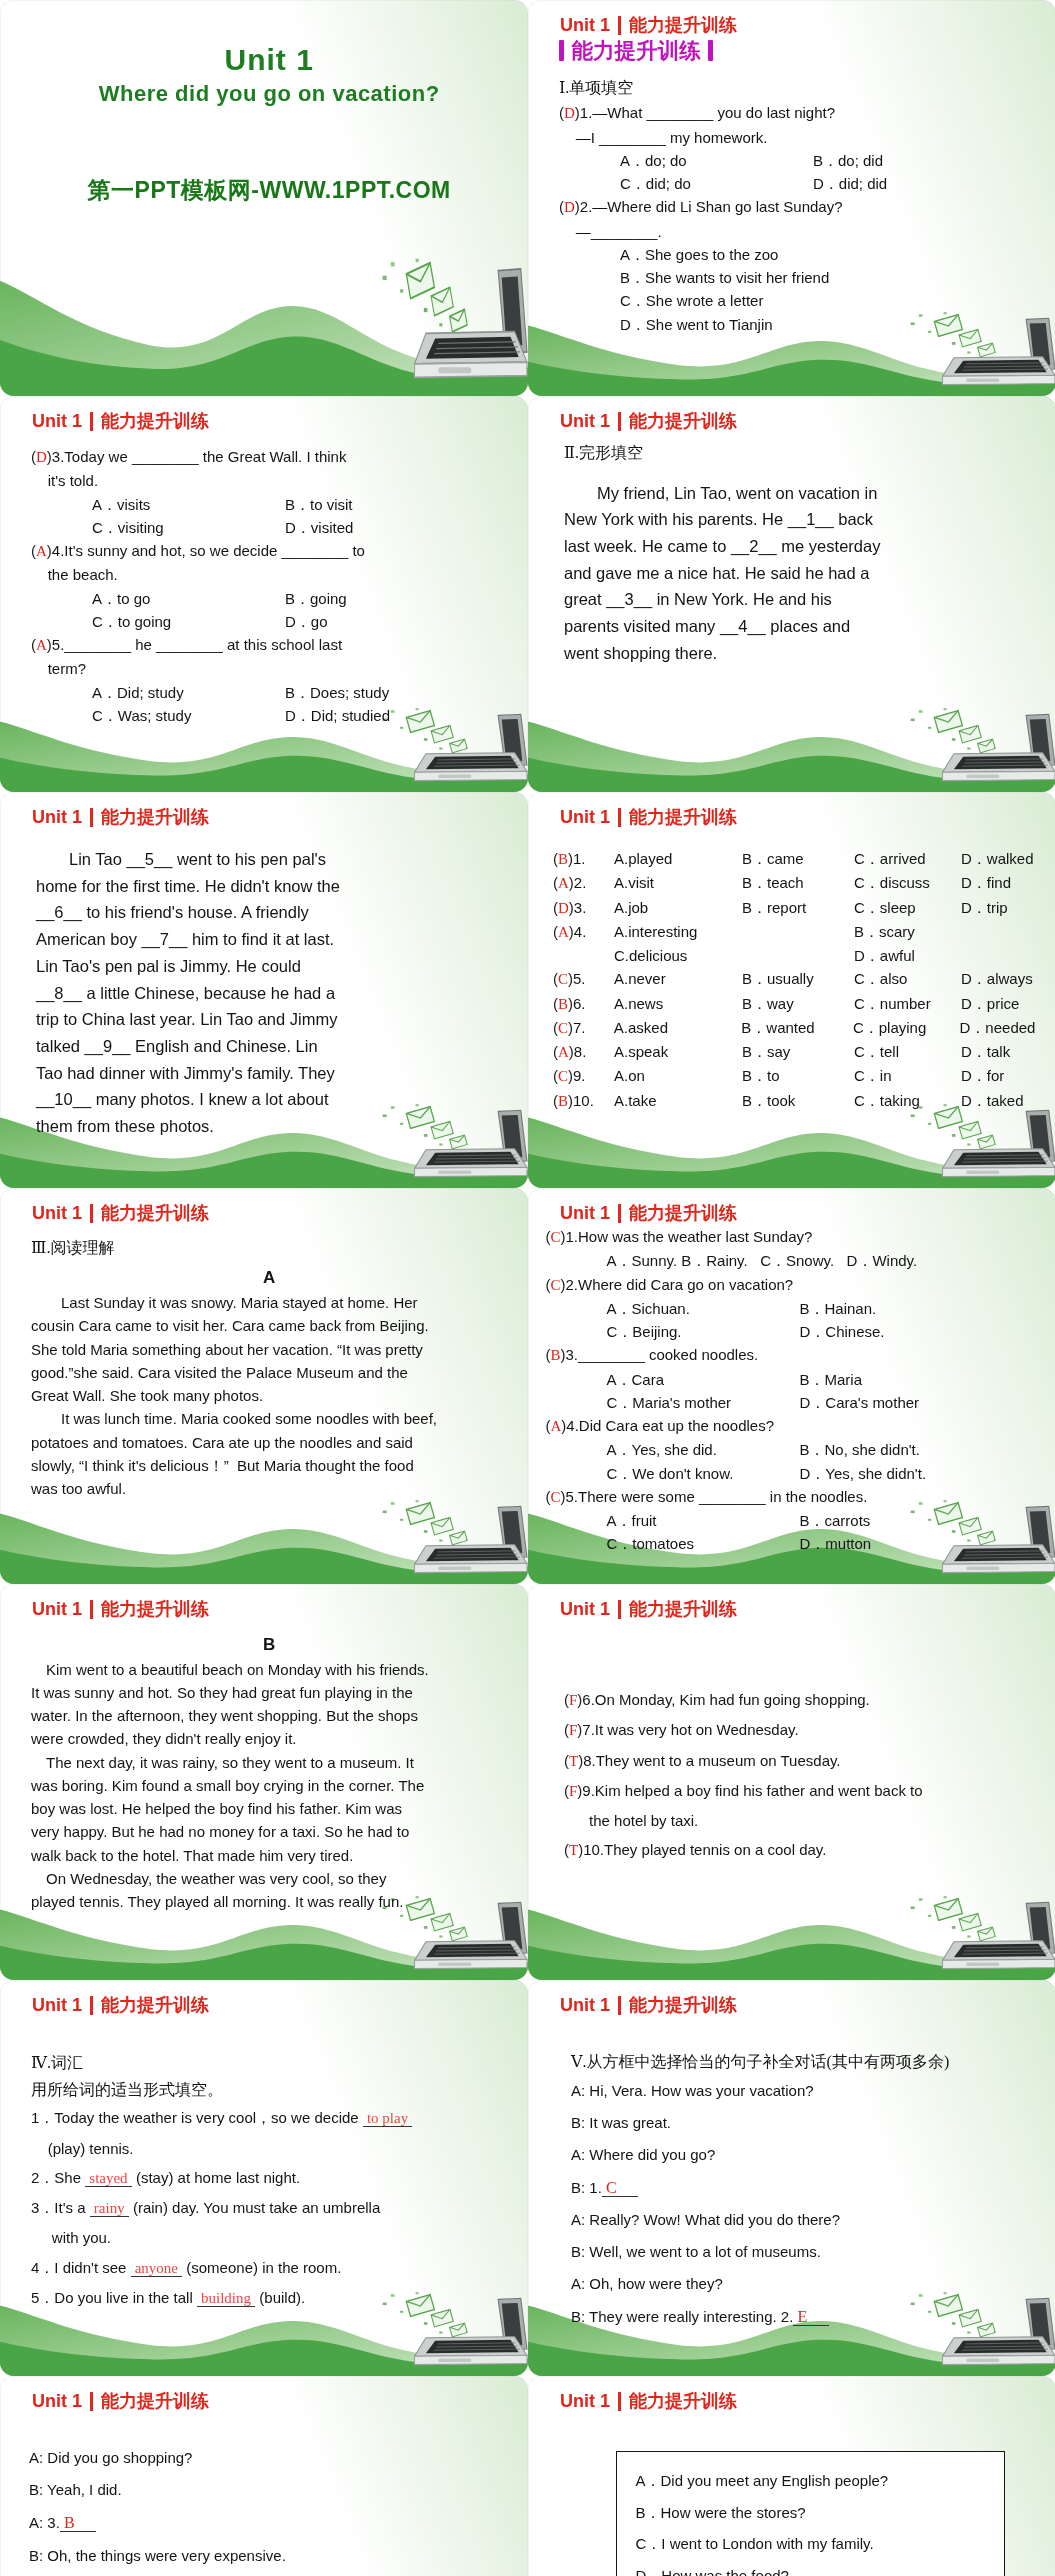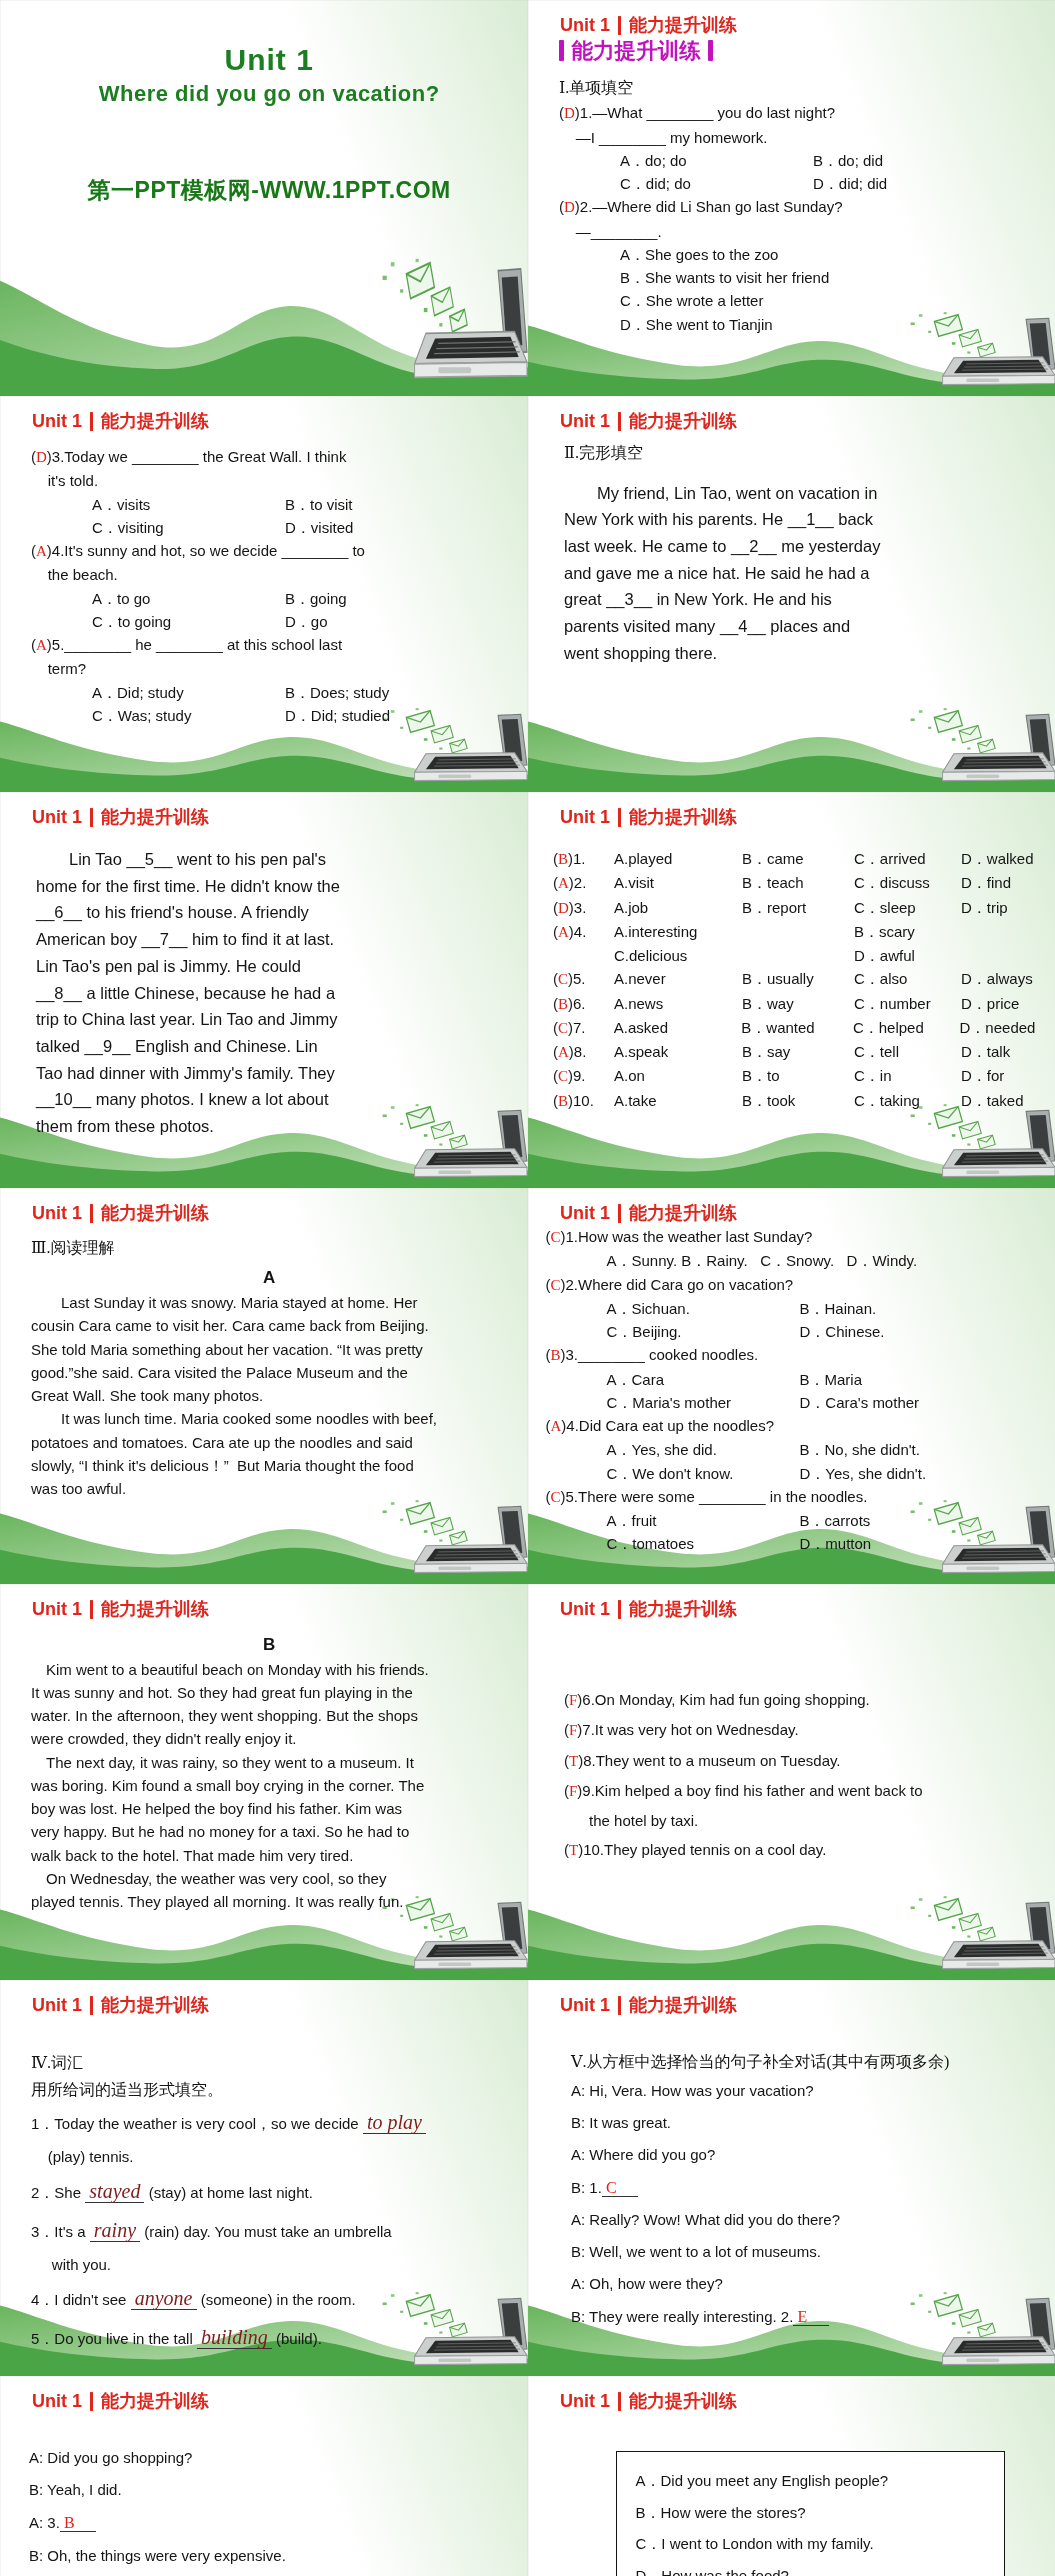--- a/index.html
+++ b/index.html
@@ -1,19 +1,19 @@
 <!DOCTYPE html>
 <html style="font-size:8.2px"><head>
 <meta charset="utf-8">
 <style>
   html,body{margin:0;padding:0;background:#fff;}
   body{width:1055px;font-family:"Liberation Sans",sans-serif;}
   .grid{display:grid;grid-template-columns:528px 528px;width:1055px;}
   .slide{position:relative;width:528px;height:396px;background:#ffffff;overflow:hidden;
-         box-shadow:inset 0 0 0 0.5px #e9e9e9;}
+         box-shadow:inset 0 0 0 0.5px #e9e9e9;border-radius:14px;}
   .tint{position:absolute;inset:0;z-index:0;pointer-events:none;
         background:linear-gradient(248deg,rgba(170,212,158,.45),rgba(255,255,255,0) 36%);}
   .hdr{position:absolute;top:13.4px;left:32px;display:flex;align-items:center;gap:8.2px;z-index:3;}
   .hdr .unit,.hdr .sec{color:#e0261c;font-size:18px;font-weight:700;}
   .hdr .sep{width:2.6px;height:18.5px;background:#e0261c;border-radius:0.5px;}
   .body{position:relative;z-index:2;height:100%;box-sizing:border-box;padding:0 20.6px 0 31px;}
   .line{font-size:15px;line-height:1.55;color:#141414;white-space:pre-wrap;}
   .lg{font-size:16.5px;line-height:1.62;}
   .airy{line-height:1.95;}
   .airy2{line-height:2.12;}
@@ -23,22 +23,22 @@
   .optrow{display:flex;margin-left:61px;}
   .optrow .cellL{width:193px;white-space:pre-wrap;}
   .optrow .cellR{flex:1;white-space:pre-wrap;}
   .opt4{display:flex;}
   .opt4 .pfx{width:61px;white-space:pre;}
   .opt4 .c{white-space:pre;}
   .opt4 .c0{width:128px;}.opt4 .c1{width:112px;}.opt4 .c2{width:107px;}.opt4 .c3{flex:1;}
   .opt4.two .c0{width:240px;}
   .ansL{color:#e02318;font-family:"Liberation Serif","DejaVu Serif",serif;}
   .paren{color:#222;}
-  .ri{color:#7f1d1d;font-family:"Liberation Serif","DejaVu Serif",serif;font-style:italic;
-      border-bottom:1.5px solid #333;padding:0 4.1px;font-size:20px;}
+  .ri{color:#ef4444;font-family:"Liberation Serif","DejaVu Serif",serif;
+      border-bottom:1.5px solid #333;padding:0 4.1px;font-size:15px;}
   .ru{color:#e02318;font-family:"Liberation Serif","DejaVu Serif",serif;font-size:16px;
       border-bottom:1.5px solid #333;padding:0 21.6px 0 4.1px;}
   .banner{display:flex;align-items:center;gap:7.2px;margin-bottom:9.3px;}
   .banner .bbar{width:5.2px;height:21.6px;background:#c013bd;border-radius:1px;}
   .banner .btxt{color:#c013bd;font-size:21.6px;font-weight:700;}
   .box{border:1.5px solid #161616;width:389px;margin-left:57px;box-sizing:border-box;
        padding:13.4px 10.3px 13.4px 18.5px;background:#fff;}
   .box .line{line-height:2.1;}
   .gap{width:100%;}
   .wave{position:absolute;left:0;bottom:0;width:100%;height:88px;z-index:1;}
@@ -361,21 +361,21 @@
       <span class="sec">能力提升训练</span>
     </header>
     <div class="body" style="padding-top: 55px; padding-left: 25px;">
         <div class="line opt4"><span class="pfx"><span class="paren">(</span><span class="ansL">B</span><span class="paren">)</span><span>1. </span></span><span class="c c0">A.played</span><span class="c c1">B．came</span><span class="c c2">C．arrived</span><span class="c c3">D．walked</span></div>
         <div class="line opt4"><span class="pfx"><span class="paren">(</span><span class="ansL">A</span><span class="paren">)</span><span>2. </span></span><span class="c c0">A.visit</span><span class="c c1">B．teach</span><span class="c c2">C．discuss</span><span class="c c3">D．find</span></div>
         <div class="line opt4"><span class="pfx"><span class="paren">(</span><span class="ansL">D</span><span class="paren">)</span><span>3. </span></span><span class="c c0">A.job</span><span class="c c1">B．report</span><span class="c c2">C．sleep</span><span class="c c3">D．trip</span></div>
         <div class="line opt4 two"><span class="pfx"><span class="paren">(</span><span class="ansL">A</span><span class="paren">)</span><span>4. </span></span><span class="c c0">A.interesting</span><span class="c c1">B．scary</span></div>
         <div class="line opt4 two"><span class="pfx"></span><span class="c c0">C.delicious</span><span class="c c1">D．awful</span></div>
         <div class="line opt4"><span class="pfx"><span class="paren">(</span><span class="ansL">C</span><span class="paren">)</span><span>5. </span></span><span class="c c0">A.never</span><span class="c c1">B．usually</span><span class="c c2">C．also</span><span class="c c3">D．always</span></div>
         <div class="line opt4"><span class="pfx"><span class="paren">(</span><span class="ansL">B</span><span class="paren">)</span><span>6. </span></span><span class="c c0">A.news</span><span class="c c1">B．way</span><span class="c c2">C．number</span><span class="c c3">D．price</span></div>
-        <div class="line opt4"><span class="pfx"><span class="paren">(</span><span class="ansL">C</span><span class="paren">)</span><span>7. </span></span><span class="c c0">A.asked</span><span class="c c1">B．wanted</span><span class="c c2">C．helped</span><span class="c c3">D．needed</span></div>
+        <div class="line opt4"><span class="pfx"><span class="paren">(</span><span class="ansL">C</span><span class="paren">)</span><span>7. </span></span><span class="c c0">A.asked</span><span class="c c1">B．wanted</span><span class="c c2">C．playing</span><span class="c c3">D．needed</span></div>
         <div class="line opt4"><span class="pfx"><span class="paren">(</span><span class="ansL">A</span><span class="paren">)</span><span>8. </span></span><span class="c c0">A.speak</span><span class="c c1">B．say</span><span class="c c2">C．tell</span><span class="c c3">D．talk</span></div>
         <div class="line opt4"><span class="pfx"><span class="paren">(</span><span class="ansL">C</span><span class="paren">)</span><span>9. </span></span><span class="c c0">A.on</span><span class="c c1">B．to</span><span class="c c2">C．in</span><span class="c c3">D．for</span></div>
         <div class="line opt4"><span class="pfx"><span class="paren">(</span><span class="ansL">B</span><span class="paren">)</span><span>10.</span></span><span class="c c0">A.take</span><span class="c c1">B．took</span><span class="c c2">C．taking</span><span class="c c3">D．taked</span></div>
       </div>
     <svg class="wave" viewBox="0 0 1024 170" preserveAspectRatio="none" aria-hidden="true">
       <defs>
         <linearGradient id="gl" x1="0" y1="0" x2="1" y2="1">
           <stop offset="0" stop-color="#6ab55e"></stop>
           <stop offset="1" stop-color="#cfe7c7"></stop>
         </linearGradient>

